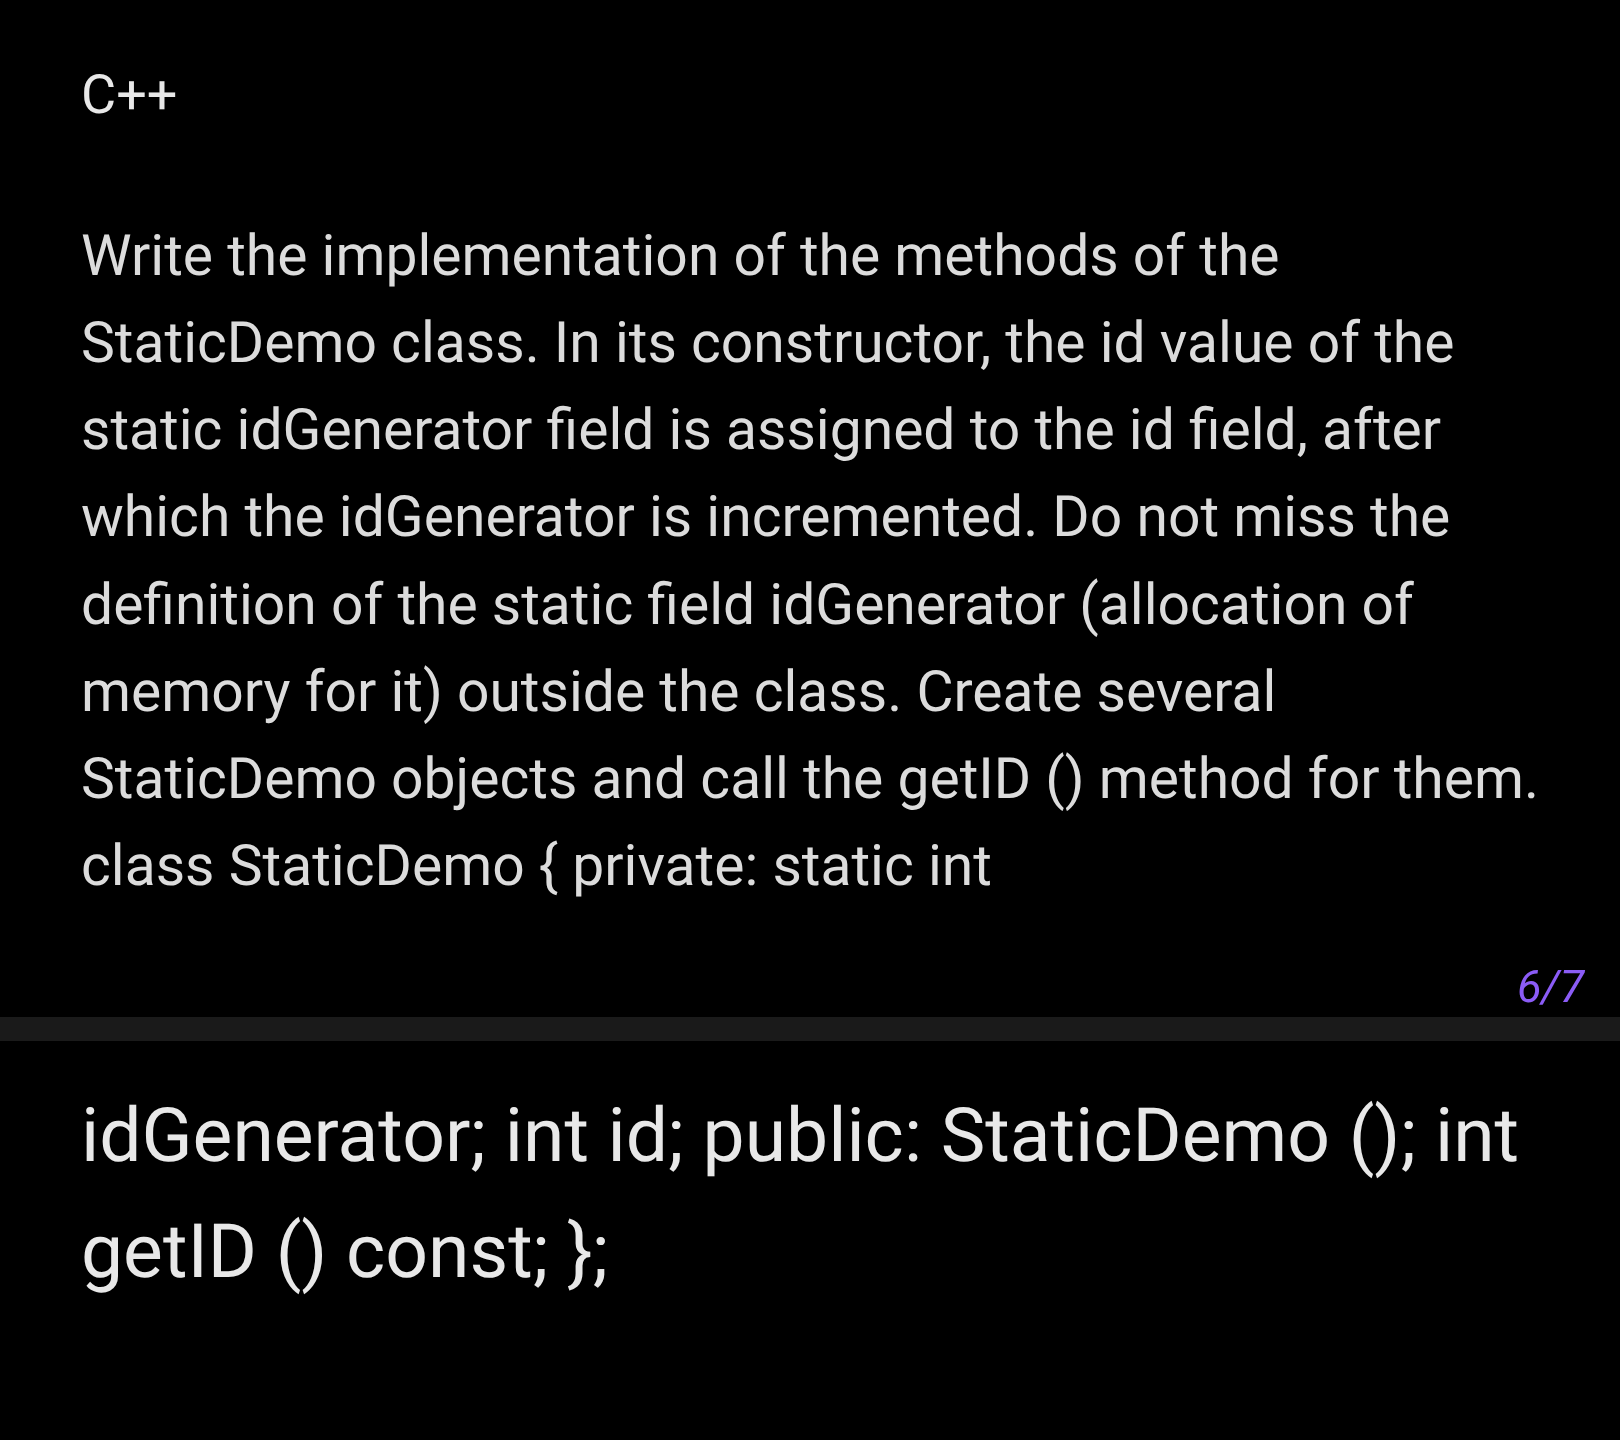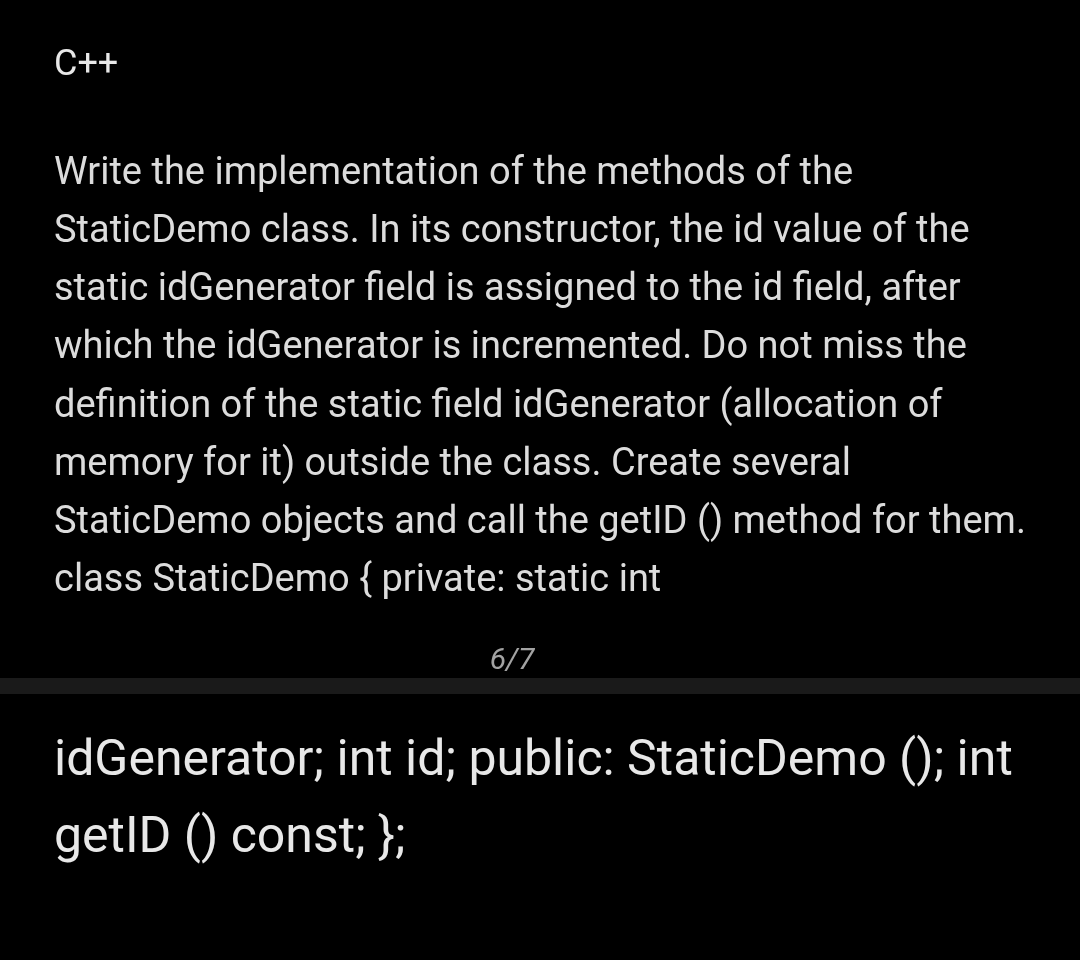--- a/index.html
+++ b/index.html
@@ -24,25 +24,25 @@
     color: #e8e8e8;
     margin-bottom: 58px;
   }
   .body-text {
     font-size: 38px;
     font-weight: 400;
     line-height: 1.53;
     color: #dcdcdc;
   }
   .page-indicator {
-    text-align: center;
+    text-align: right;
     font-size: 30px;
-    color: #a3a3a3;
+    color: #8b5cf6;
     font-style: italic;
-    padding-right: 56px;
+    padding-right: 24px;
     margin-top: 4px;
     margin-bottom: 2px;
   }
   .divider {
     width: 100%;
     height: 16px;
     background-color: #1a1a1a;
     margin-bottom: 26px;
   }
   .bottom-text {

